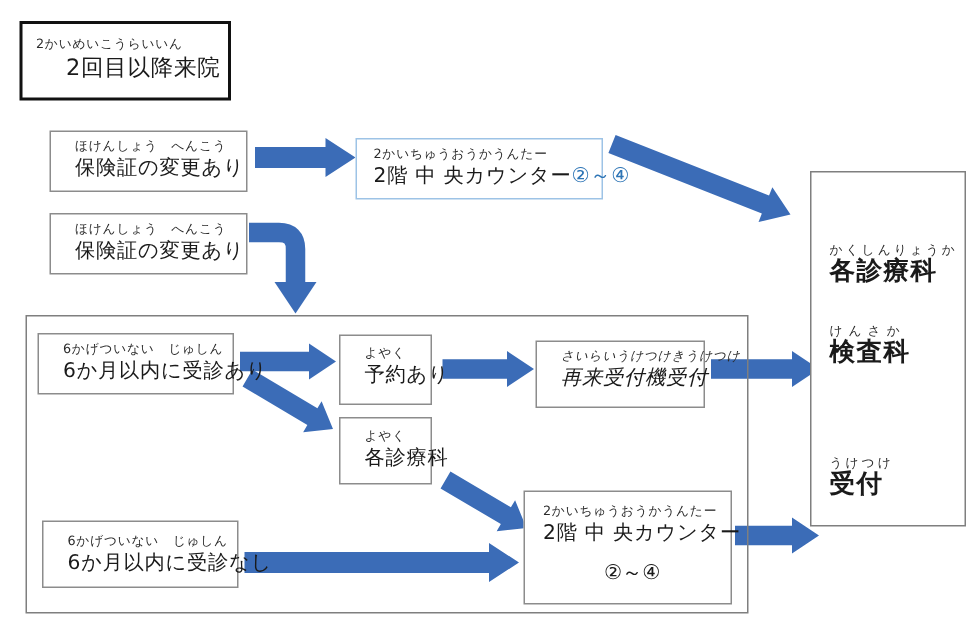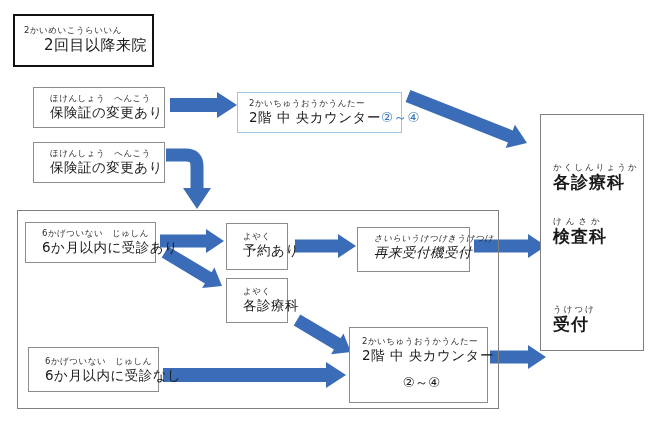--- a/index.html
+++ b/index.html
@@ -93,21 +93,21 @@
     <span class="furi">2かいちゅうおうかうんたー</span>
     <span class="main">2階 中 央カウンター</span>
     <span class="range-line">②～④</span>
   </div>
 
   <div class="box" style="left:28px;top:347px;width:131px;height:45px;padding-top:8px;">
     <span class="furi">6かげついない　じゅしん</span>
     <span class="main">6か月以内に受診なし</span>
   </div>
 
-  <div class="dest-box" style="left:540px;top:114px;width:104px;height:237px;">
+  <div class="dest-box" style="left:540px;top:114px;width:104px;height:237px;font-family:Liberation Mono, monospace;">
     <div class="dest-entry" style="top:48px;">
       <span class="furi">かくしんりょうか</span>
       <span class="main">各診療科</span>
     </div>
     <div class="dest-entry" style="top:190px;">
       <span class="furi">うけつけ</span>
       <span class="main">受付</span>
     </div>
     <div class="dest-entry" style="top:102px;">
       <span class="furi" style="letter-spacing:4px;">けんさか</span>

